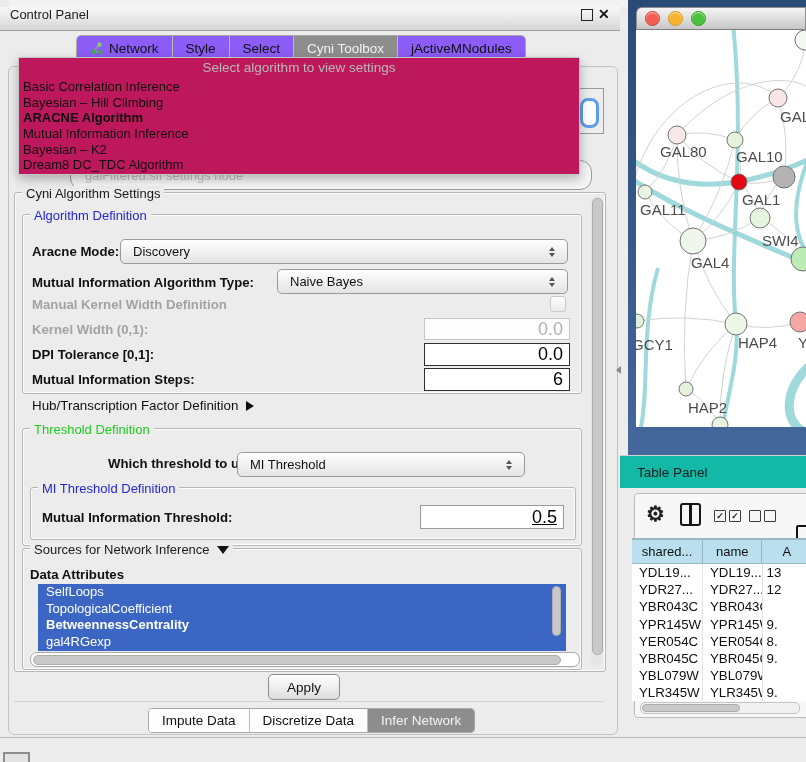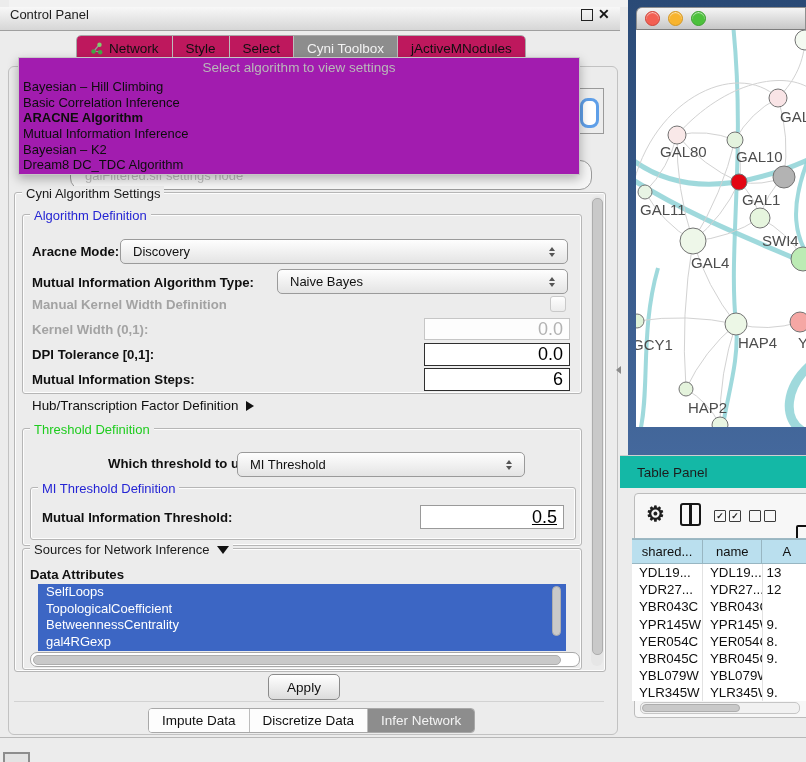--- a/index.html
+++ b/index.html
@@ -9,34 +9,34 @@
   
   #titlebar{left:0;top:7px;width:620px;height:24px;
     background:linear-gradient(#f8f8f8,#d6d6d6);border-bottom:1px solid #9f9f9f;
     display:flex;font-size:13px;color:#1d1d1d;padding-left:10px;box-sizing:border-box;}
   #topstrip{left:0;top:0;width:620px;height:7px;background:#f2f2f2;border-left:9px solid #ececec;}
   .win-ico{position:absolute;top:5px;font-weight:bold;color:#161616;}
   #float-ico{left:581px;width:10px;height:10px;border:1.6px solid #222;top:9px;}
   #close-ico{left:598px;font-size:14px;top:6px;}
   
   #tabbar{left:76px;top:35px;height:25px;display:flex;border:1px solid #a8a8a8;border-radius:5px;overflow:hidden;background:#fdfdfd;}
-  .tab{display:flex;align-items:center;padding:0 13px;font-size:13.5px;border-right:1px solid #bdbdbd;background:#be185d;color:#101010;}
+  .tab{display:flex;align-items:center;padding:0 13px;font-size:13.5px;border-right:1px solid #bdbdbd;background:#8b5cf6;color:#101010;}
   .tab:last-child{border-right:none;}
   .tab.sel{background:#8d8d8d;color:#f3f3f3;}
   .tab .ticon{margin-right:6px;display:inline-flex;}
   
   #main-panel{left:8px;top:66px;width:608px;height:667px;border:1px solid #c2c2c2;border-radius:6px;background:#ececec;}
   
   .jcombo{border:1px solid #9a9a9a;border-radius:12px;background:#f5f5f5;display:flex;align-items:center;
           font-size:13px;color:#bdbdbd;padding:0 14px;box-sizing:border-box;}
   #bg-combo{left:70px;top:160px;width:522px;height:30px;}
   #focus-frag{left:576px;top:88px;width:26px;height:44px;border:1px solid #9a9a9a;background:#ededed;}
   #focus-pill{left:3px;top:9px;width:13px;height:24px;border:3px solid #5f9fe8;border-radius:8px;background:#fff;position:absolute;}
   
-  #dropdown{left:18px;top:57px;width:560px;height:116px;background:#a21caf;border:1px solid #c6c6c6;
+  #dropdown{left:18px;top:57px;width:560px;height:116px;background:#be185d;border:1px solid #c6c6c6;
             box-shadow:0 4px 10px rgba(0,0,0,.28);z-index:30;}
   #dd-ph{height:19px;text-align:center;font-size:13.5px;color:#b9b9b9;padding-top:2px;}
   .dd-item{height:15.7px;line-height:15.7px;padding-left:4px;font-size:13px;color:#0d0d0d;white-space:nowrap;}
   .dd-item.bold{font-weight:bold;}
   
   .fs{border:1px solid #b6b6b6;border-radius:3px;box-shadow:0 0 0 1px #fdfdfd inset;}
   .legend{position:absolute;background:#ececec;padding:0 4px;font-size:13px;white-space:nowrap;display:flex;align-items:center;}
   .blue{color:#2525d4;} .green{color:#1ecc1e;}
   .blabel{font-size:13.2px;font-weight:bold;color:#101010;white-space:nowrap;}
   .glabel{font-size:13.2px;font-weight:bold;color:#a3a3a3;white-space:nowrap;}
@@ -142,22 +142,22 @@
   <div class="abs jcombo" id="bg-combo">
     <span>galFiltered.sif settings node</span>
   </div>
   <div class="abs" id="focus-frag">
     <span id="focus-pill"></span>
   </div>
 
   <div class="abs" id="dropdown">
     <div id="dd-ph">Select algorithm to view settings</div>
     <div id="dd-items">
+        <div class="dd-item">Basic Correlation Inference</div>
         <div class="dd-item">Bayesian – Hill Climbing</div>
-        <div class="dd-item">Basic Correlation Inference</div>
         <div class="dd-item bold">ARACNE Algorithm</div>
         <div class="dd-item">Mutual Information Inference</div>
         <div class="dd-item">Bayesian – K2</div>
         <div class="dd-item">Dream8 DC_TDC Algorithm</div>
       </div>
   </div>
 
   <div class="abs fs" style="left:14px;top:192px;width:590px;height:478px;"></div>
   <div class="abs legend" style="left:22px;top:186px;">Cyni Algorithm Settings</div>
 
@@ -226,21 +226,21 @@
 
   <div class="abs fs" style="left:22px;top:548px;width:558px;height:120px;"></div>
   <div class="abs legend" style="left:30px;top:542px;">
     <span>Sources for Network Inference</span>
     <span class="down-arrow"></span>
   </div>
   <div class="abs blabel" style="left:30px;top:567px;">Data Attributes</div>
   <div class="abs" id="attr-list">
       <div class="attr-item" style="background: rgb(60, 102, 196);">SelfLoops</div>
       <div class="attr-item" style="background: rgb(60, 102, 196);">TopologicalCoefficient</div>
-      <div class="attr-item" style="background: rgb(60, 102, 196);">BetweennessCentrality</div>
+      <div class="attr-item" style="background: rgb(60, 102, 196); font-weight: bold;">BetweennessCentrality</div>
       <div class="attr-item" style="background: rgb(60, 102, 196);">gal4RGexp</div>
     </div>
   <div class="abs" id="attr-vscroll">
       <div class="thumb" style="width:7px;height:48px;"></div>
     </div>
   <div class="abs" id="hscroll">
       <div class="thumb"></div>
     </div>
   <div class="abs" id="vscroll">
       <div class="thumb"></div>

